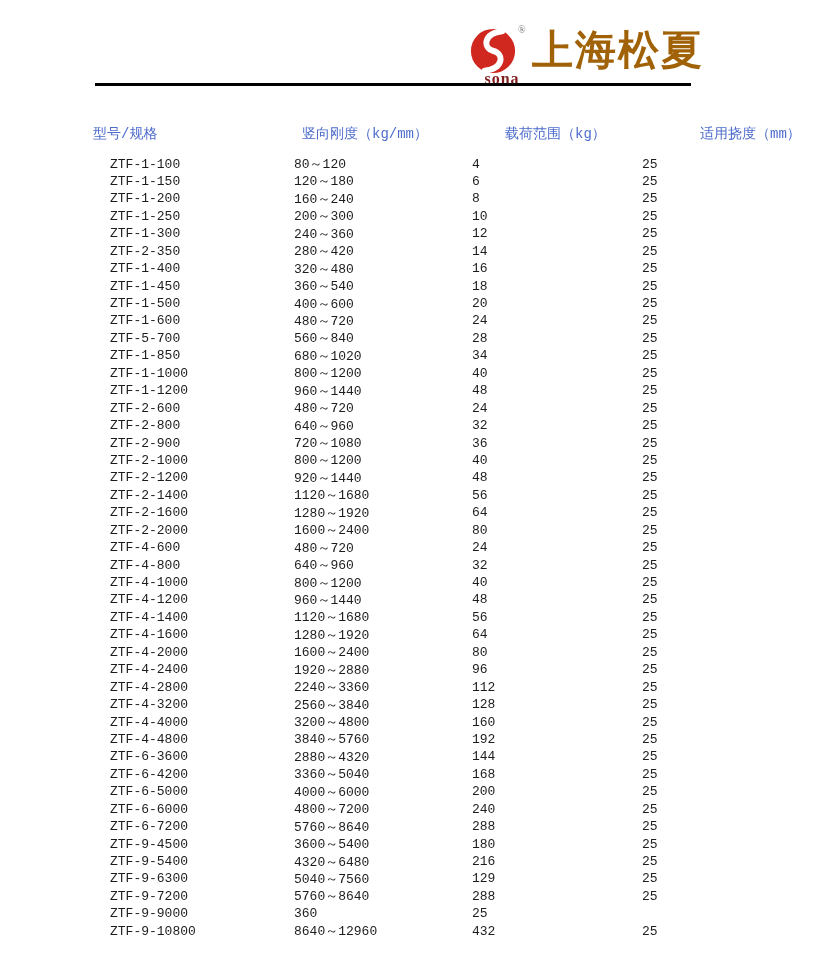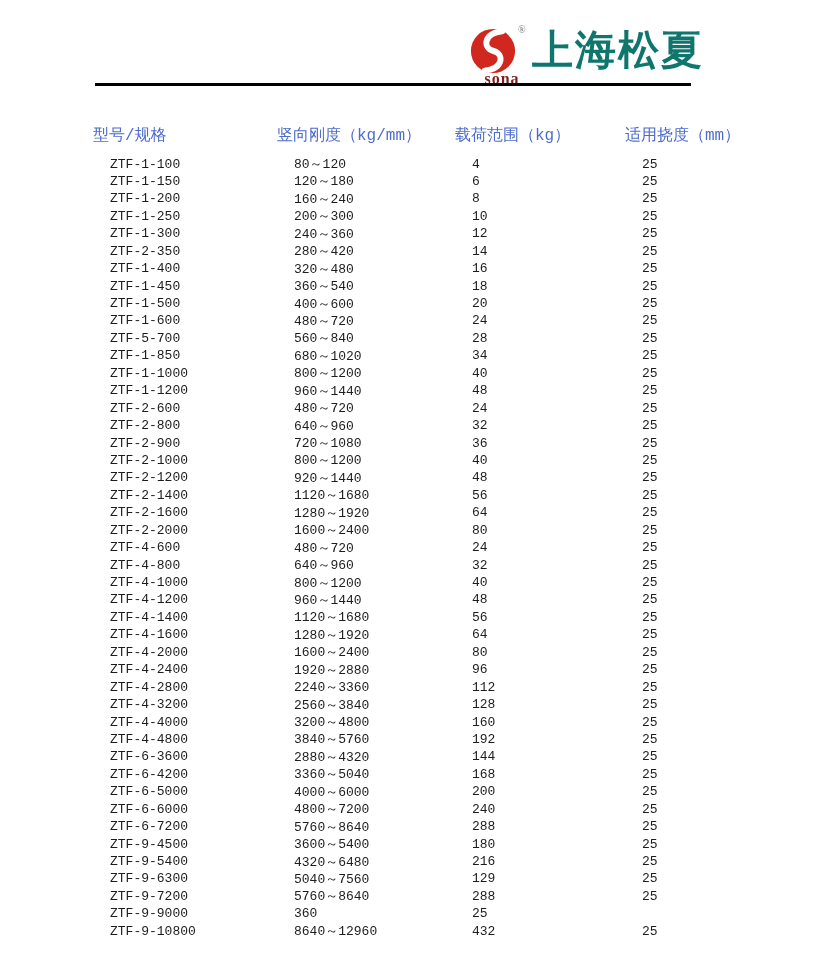--- a/index.html
+++ b/index.html
@@ -18,38 +18,39 @@
     font-family:"Liberation Serif","DejaVu Serif",serif;
   }
   .logo-word{
     position:absolute;left:8px;top:44px;width:56px;text-align:center;
     font-family:"Liberation Serif","DejaVu Serif",serif;
     font-weight:bold;font-size:16px;letter-spacing:1px;color:#7f1d1d;
   }
   .company-name{
     position:absolute;left:66px;top:2px;
     font-family:"Liberation Sans","DejaVu Sans",sans-serif;
-    font-weight:900;font-size:41px;line-height:44px;color:#0f766e;
+    font-weight:900;font-size:41px;line-height:44px;color:#a16207;
     letter-spacing:2px;white-space:nowrap;
   }
   .header-rule{
     position:absolute;left:95px;top:83px;width:596px;height:3px;background:#000;
   }
 
   
   .spec-table{position:absolute;left:93px;top:124px;width:690px;}
   .row{
     display:grid;
     grid-template-columns:184px 178px 170px 1fr;
     align-items:center;
   }
   .header-row{
     height:31px;align-items:start;
     color:var(--accent,#4d6ccb);
-    font-size:16px;
+    font-size:14px;
+    gap:25px;
   }
   .header-row .cell{padding-top:1px;}
   .data-row{height:17.45px;font-size:13px;margin-left:17px;}
   .cell{white-space:nowrap;overflow:visible;}
 </style>
 </head>
 <body>
 
 <div class="page">
 

